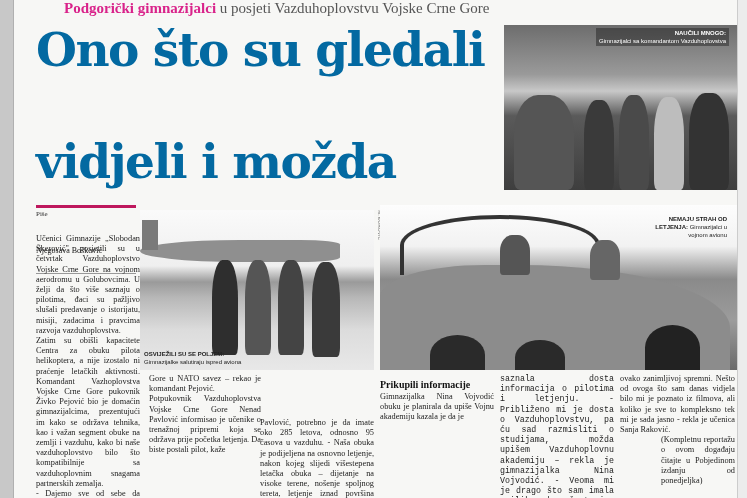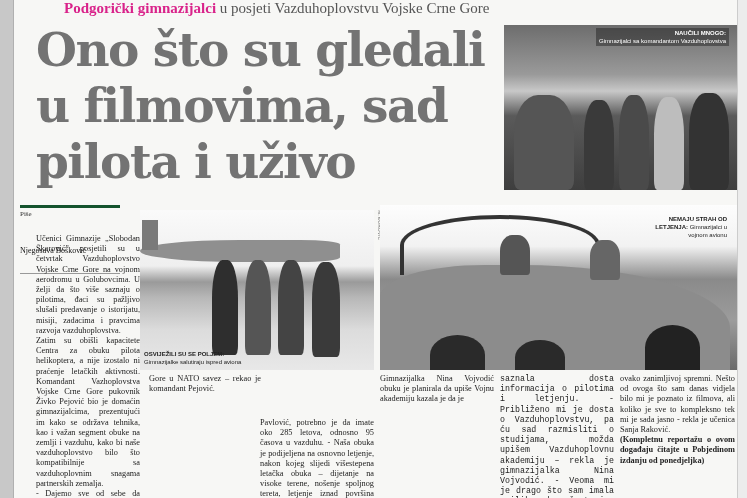--- a/index.html
+++ b/index.html
@@ -2,35 +2,35 @@
 <html><head>
   <meta charset="utf-8">
   <style>
     * { box-sizing: border-box; margin: 0; padding: 0; }
     html, body { width: 747px; height: 498px; overflow: hidden; background: #d9d9d9; }
     body { font-family: "DejaVu Serif", serif; position: relative; }
     .page { position: absolute; left: 14px; top: 0; width: 733px; height: 498px; background: #f7f7f5; overflow: hidden; }
     .leftbar { position: absolute; left: 0; top: 0; width: 14px; height: 498px; background: #c8c8c8; border-right: 1px solid #b0b0b0; }
     .kicker { position: absolute; left: 50px; top: 0; font-family: "Liberation Serif", serif; font-size: 15px; line-height: 16px; color: #555; white-space: nowrap; }
     .kicker .pink { color: #d9238a; font-weight: bold; }
-    .headline { position: absolute; left: 22px; top: 22px; width: 470px; font-family: "DejaVu Serif", serif; font-weight: 900; font-size: 47px; line-height: 56px; letter-spacing: -1.5px; color: #737373; }
+    .headline { position: absolute; left: 22px; top: 22px; width: 470px; font-family: "DejaVu Serif", serif; font-weight: 900; font-size: 47px; line-height: 56px; letter-spacing: -1.5px; color: #0369a1; }
     .photo { position: absolute; overflow: hidden; }
     .photo-top { left: 490px; top: 25px; width: 233px; height: 165px; background: linear-gradient(180deg, #6d6d6d 0%, #9a9a9a 30%, #c8c8c8 40%, #5a5a5a 55%, #3e3e3e 100%); }
     .photo-mid { left: 126px; top: 210px; width: 234px; height: 160px; background: linear-gradient(180deg, #fafafa 0%, #efefef 35%, #9a9a9a 45%, #b8b8b8 55%, #dcdcdc 75%, #e8e8e8 100%); }
     .photo-big { left: 366px; top: 205px; width: 357px; height: 165px; background: linear-gradient(180deg, #fdfdfd 0%, #f2f2f2 25%, #8a8a8a 45%, #9c9c9c 70%, #6a6a6a 100%); }
     .caption { position: absolute; font-family: "Liberation Sans", sans-serif; font-size: 6px; line-height: 8px; color: #222; }
     .caption b { font-weight: bold; text-transform: uppercase; }
     .cap-top { right: 8px; top: 3px; text-align: right; color: #fff; background: rgba(0,0,0,0.35); padding: 1px 3px; }
     .cap-mid { left: 4px; bottom: 4px; color: #222; }
     .cap-big { right: 10px; top: 10px; text-align: right; width: 90px; }
     .photog { position: absolute; left: 363px; top: 210px; font-family: "Liberation Sans", sans-serif; font-size: 5px; color: #777; writing-mode: vertical-rl; }
     .col { position: absolute; font-family: "Liberation Serif", serif; font-size: 8.3px; line-height: 10.2px; color: #222; text-align: justify; }
     .col p { margin-bottom: 0; }
     .col h4 { font-family: "Liberation Serif", serif; font-size: 10px; line-height: 14px; font-weight: bold; color: #111; margin-top: 4px; }
-    .byline { position: absolute; left: 6px; top: 205px; width: 100px; border-top: 3px solid #14532d; padding-top: 2px; font-family: "Liberation Serif", serif; }
+    .byline { position: absolute; left: 22px; top: 205px; width: 100px; border-top: 3px solid #be185d; padding-top: 2px; font-family: "Liberation Serif", serif; }
     .byline .label { font-size: 7px; color: #333; }
     .byline .name { font-size: 8px; font-weight: normal; color: #111; border-bottom: 1px solid #999; padding-bottom: 18px; margin-top: 28px; }
     .col-1 { left: 22px; top: 234px; width: 104px; }
     .col-2 { left: 128px; top: 374px; width: 112px; margin-left: 7px; }
     .col-3 { left: 246px; top: 374px; width: 114px; margin-top: 44px; }
     .col-4 { left: 366px; top: 374px; width: 114px; }
     .col-5 { left: 486px; top: 374px; width: 114px; font-family: Liberation Mono, monospace; }
     .col-6 { left: 606px; top: 374px; width: 115px; }
     .rightrule { position: absolute; right: 0; top: 0; width: 10px; height: 498px; background: #ececec; border-left: 1px solid #ccc; }
     
@@ -43,22 +43,22 @@
 <div class="leftbar"></div>
 
 <div class="page">
 
   <div class="kicker">
     <span class="pink">Podgorički gimnazijalci</span><span> u posjeti Vazduhoplovstvu Vojske Crne Gore</span>
   </div>
 
   <h1 class="headline">
     <span>Ono što su gledali</span><br>
-    <span>u filmovima, sad</span><br>
-    <span>pilota i uživo</span>
+    <br>
+    <span>vidjeli i možda</span>
   </h1>
 
   <div class="photo photo-top">
     <div class="fig" style="left:10px;top:70px;width:60px;height:95px;background:#555;"></div>
     <div class="fig" style="left:80px;top:75px;width:30px;height:90px;background:#3a3a3a;"></div>
     <div class="fig" style="left:115px;top:70px;width:30px;height:95px;background:#4a4a4a;"></div>
     <div class="fig" style="left:150px;top:72px;width:30px;height:93px;background:#bdbdbd;"></div>
     <div class="fig" style="left:185px;top:68px;width:40px;height:97px;background:#333;"></div>
     <div class="caption cap-top">
       <b>NAUČILI MNOGO:</b><br>
@@ -101,33 +101,35 @@
     <div class="fig" style="left:135px;top:135px;width:50px;height:35px;background:#2a2a2a;border-radius:50% 50% 0 0;"></div>
     <div class="fig" style="left:265px;top:120px;width:55px;height:45px;background:#222;border-radius:50% 50% 0 0;"></div>
     <div class="caption cap-big">
       <b>NEMAJU STRAH OD LETJENJA:</b>
       <span>Gimnazijalci u vojnom avionu</span>
     </div>
   </div>
 
   <div class="col col-2">
     <p>Gore u NATO savez – rekao je komandant Pejović.</p>
+    <p>Potpukovnik Vazduhoplovstva Vojske Crne Gore Nenad Pavlović informisao je učenike o trenažnoj pripremi koja se održava prije početka letjenja. Da biste postali pilot, kaže</p>
   </div>
 
   <div class="col col-3">
     <p>Pavlović, potrebno je da imate oko 285 letova, odnosno 95 časova u vazduhu. - Naša obuka je podijeljena na osnovno letjenje, nakon kojeg slijedi višestepena letačka obuka – dijetanje na visoke terene, nošenje spoljnog tereta, letjenje iznad površina pokrivenih snijegom, iznad mora i</p>
   </div>
 
   <div class="col col-4">
+    <h4>Prikupili informacije</h4>
     <p>Gimnazijalka Nina Vojvodić obuku je planirala da upiše Vojnu akademiju kazala je da je</p>
   </div>
 
   <div class="col col-5">
     <p>saznala dosta informacija o pilotima i letjenju. - Približeno mi je dosta o Vazduhoplovstvu, pa ću sad razmisliti o studijama, možda upišem Vazduhoplovnu akademiju – rekla je gimnazijalka Nina Vojvodić. - Veoma mi je drago što sam imala priliku da učestvujem u</p>
   </div>
 
   <div class="col col-6">
     <p>ovako zanimljivoj spremni. Nešto od ovoga što sam danas vidjela bilo mi je poznato iz filmova, ali koliko je sve to kompleksno tek mi je sada jasno - rekla je učenica Sanja Raković.</p>
-    <p style="font-weight:bold;">(Kompletnu reportažu o ovom događaju čitajte u Pobjedinom izdanju od ponedjeljka)</p>
+    <p style="font-weight:normal;margin-left:41px;">(Kompletnu reportažu o ovom događaju čitajte u Pobjedinom izdanju od ponedjeljka)</p>
   </div>
 
   <div class="rightrule"></div>
 </div>
 
 </body></html>

